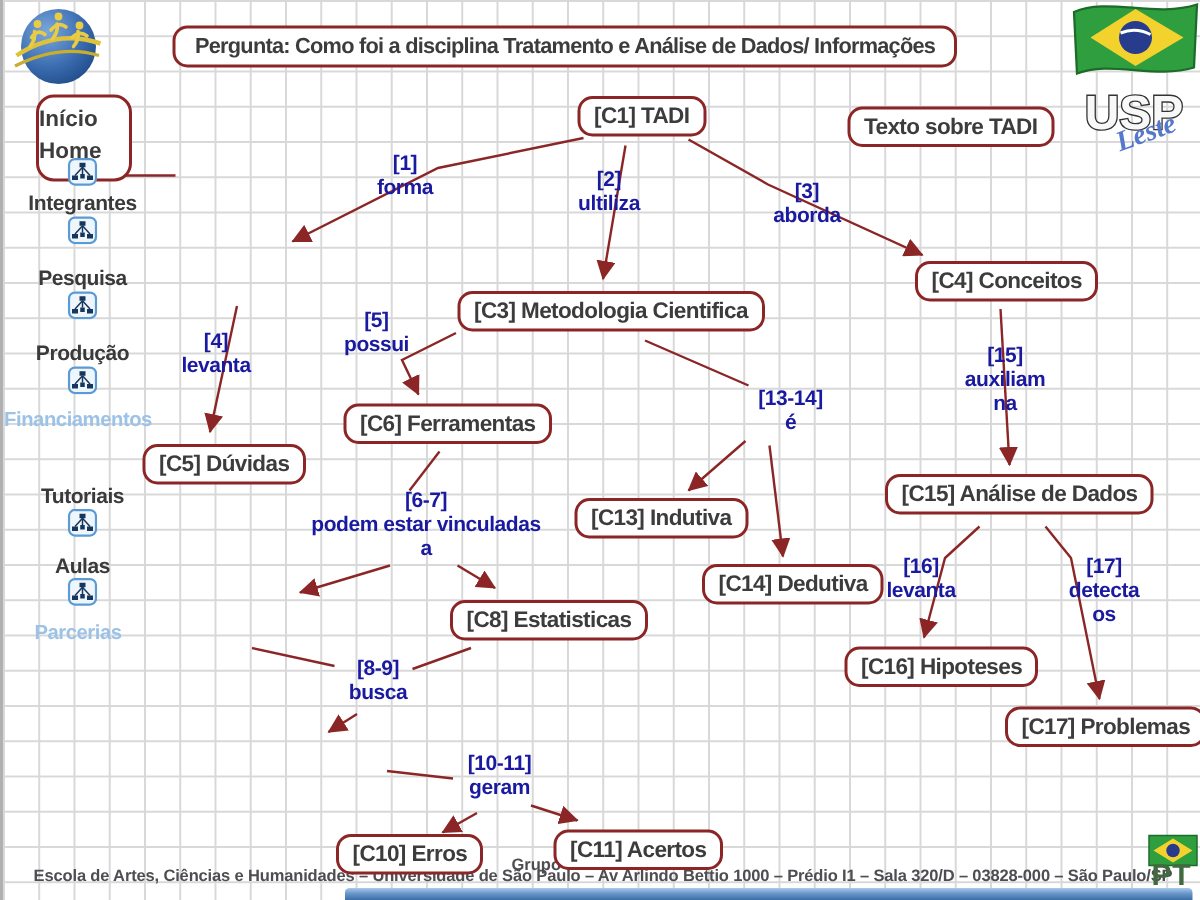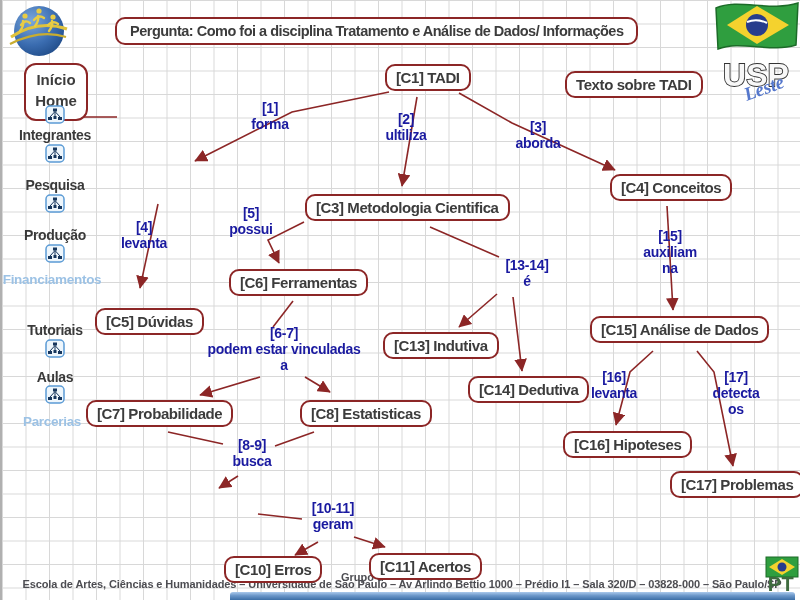--- a/index.html
+++ b/index.html
@@ -23,21 +23,21 @@
     letter-spacing:-0.5px;z-index:3;margin-left:28px;
   }
   .linklabel{
     position:absolute;transform:translateX(-50%);text-align:center;
     font-weight:bold;font-size:14px;line-height:16px;color:#1a1aa0;
     white-space:pre-line;letter-spacing:-0.3px;z-index:2;
   }
   #arrows{position:absolute;left:0;top:0;z-index:1;}
   #inicio-box{
     position:absolute;left:22px;top:63px;width:60px;height:50px;background:#fff;
-    border:2px solid #8c2626;border-radius:12px;text-align:center;
+    border:2px solid #8c2626;border-radius:12px;text-align:left;
     font-weight:bold;font-size:15px;line-height:21px;color:#3c3c3c;
     padding-top:4px;white-space:pre-line;z-index:3;
   }
   .side-label{
     position:absolute;transform:translateX(-50%);font-weight:bold;font-size:14px;
     color:#3a3a3a;letter-spacing:-0.3px;white-space:nowrap;z-index:3;
   }
   .side-label.muted{color:#9cc2e5;font-size:13.5px;}
   .side-icon{position:absolute;width:20px;height:19px;z-index:4;}
   #footer-text{
@@ -272,23 +272,22 @@
 detecta
 os</div>
 
   <div id="footer-fragment">Grupo d</div>
   <div id="footer-text">Escola de Artes, Ciências e Humanidades – Universidade de São Paulo – Av Arlindo Bettio 1000 – Prédio I1 – Sala 320/D – 03828-000 – São Paulo/SP</div>
 
   <div class="node" style="left:383px;top:64px">[C1] TADI</div>
   <div class="node" style="left:563px;top:71px">Texto sobre TADI</div>
   <div class="node" style="left:303px;top:194px">[C3] Metodologia Cientifica</div>
   <div class="node" style="left:608px;top:174px">[C4] Conceitos</div>
-  <div class="node" style="left:93px;top:308px">[C5] Dúvidas</div>
+  <div class="node" style="left:93px;top:296px">[C5] Dúvidas</div>
   <div class="node" style="left:227px;top:269px">[C6] Ferramentas</div>
-  <div class="node" style="left:84px;top:400px">[C7] Probabilidade</div>
   <div class="node" style="left:298px;top:400px">[C8] Estatisticas</div>
   <div class="node" style="left:222px;top:556px">[C10] Erros</div>
   <div class="node" style="left:367px;top:553px">[C11] Acertos</div>
   <div class="node" style="left:381px;top:332px">[C13] Indutiva</div>
   <div class="node" style="left:466px;top:376px">[C14] Dedutiva</div>
   <div class="node" style="left:588px;top:316px">[C15] Análise de Dados</div>
   <div class="node" style="left:561px;top:431px">[C16] Hipoteses</div>
   <div class="node" style="left:668px;top:471px">[C17] Problemas</div>
 
   <svg id="pt-flag" width="34" height="22" viewBox="0 0 34 22">

